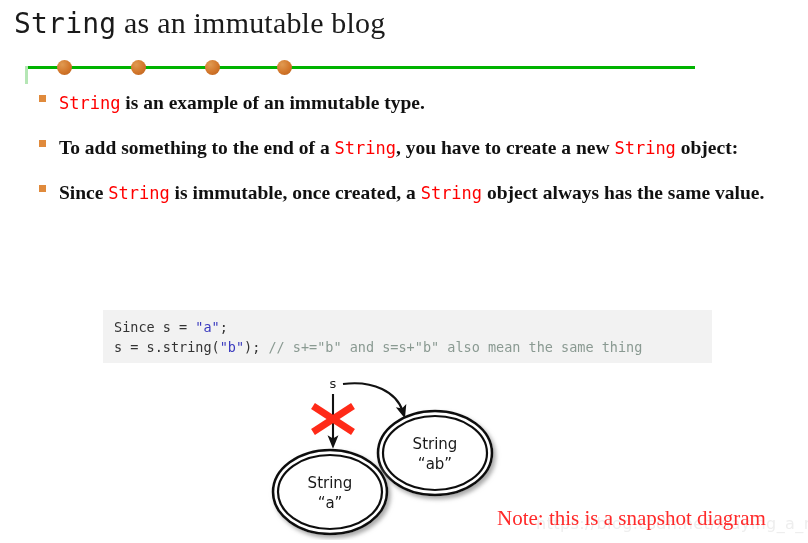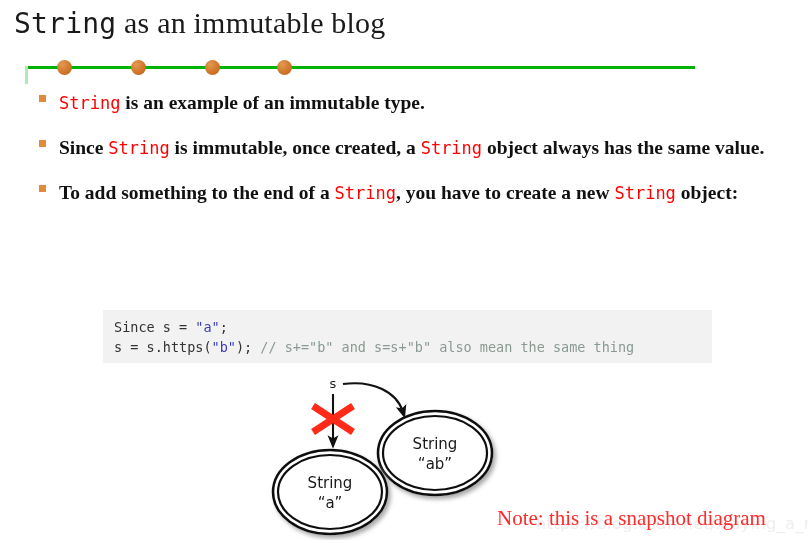--- a/index.html
+++ b/index.html
@@ -157,25 +157,25 @@
 
 <div id="title-rule"></div>
 <div id="title-rule-stub"></div>
 <div class="rule-dot" style="left:57px"></div>
 <div class="rule-dot" style="left:131px"></div>
 <div class="rule-dot" style="left:205px"></div>
 <div class="rule-dot" style="left:277px"></div>
 
 <div id="bullet-list">
     <div class="bullet-item"><span class="bullet-marker"></span><span class="kw">String</span><span> is an example of an immutable type.</span></div>
+    <div class="bullet-item"><span class="bullet-marker"></span><span>To add something to the end of a </span><span class="kw">String</span><span>, you have to create a new </span><span class="kw">String</span><span> object:</span></div>
     <div class="bullet-item"><span class="bullet-marker"></span><span>Since </span><span class="kw">String</span><span> is immutable, once created, a </span><span class="kw">String</span><span> object always has the same value.</span></div>
-    <div class="bullet-item"><span class="bullet-marker"></span><span>To add something to the end of a </span><span class="kw">String</span><span>, you have to create a new </span><span class="kw">String</span><span> object:</span></div>
   </div>
 
-<div id="code-block"><div><span>Since s = </span><span class="c-str">"a"</span><span>;</span></div><div><span>s = s.https(</span><span class="c-str">"b"</span><span>); </span><span class="c-com">// s+="b" and s=s+"b" also mean the same thing</span></div></div>
+<div id="code-block"><div><span>Since s = </span><span class="c-str">"a"</span><span>;</span></div><div><span>s = s.string(</span><span class="c-str">"b"</span><span>); </span><span class="c-com">// s+="b" and s=s+"b" also mean the same thing</span></div></div>
 
 <div id="diagram">
   <svg width="300" height="170" viewBox="0 0 300 170" xmlns="http://www.w3.org/2000/svg">
     <defs>
       <filter id="shadow" x="-30%" y="-30%" width="180%" height="180%">
         <feDropShadow dx="2.5" dy="3" stdDeviation="2.2" flood-color="#9a9a9a" flood-opacity="0.85"></feDropShadow>
       </filter>
       <marker id="arrowhead" markerWidth="7" markerHeight="7" refX="3.2" refY="3" orient="auto">
         <path d="M0,0.4 L6.4,3 L0,5.6 L1.5,3 Z" fill="#111111"></path>
       </marker>

